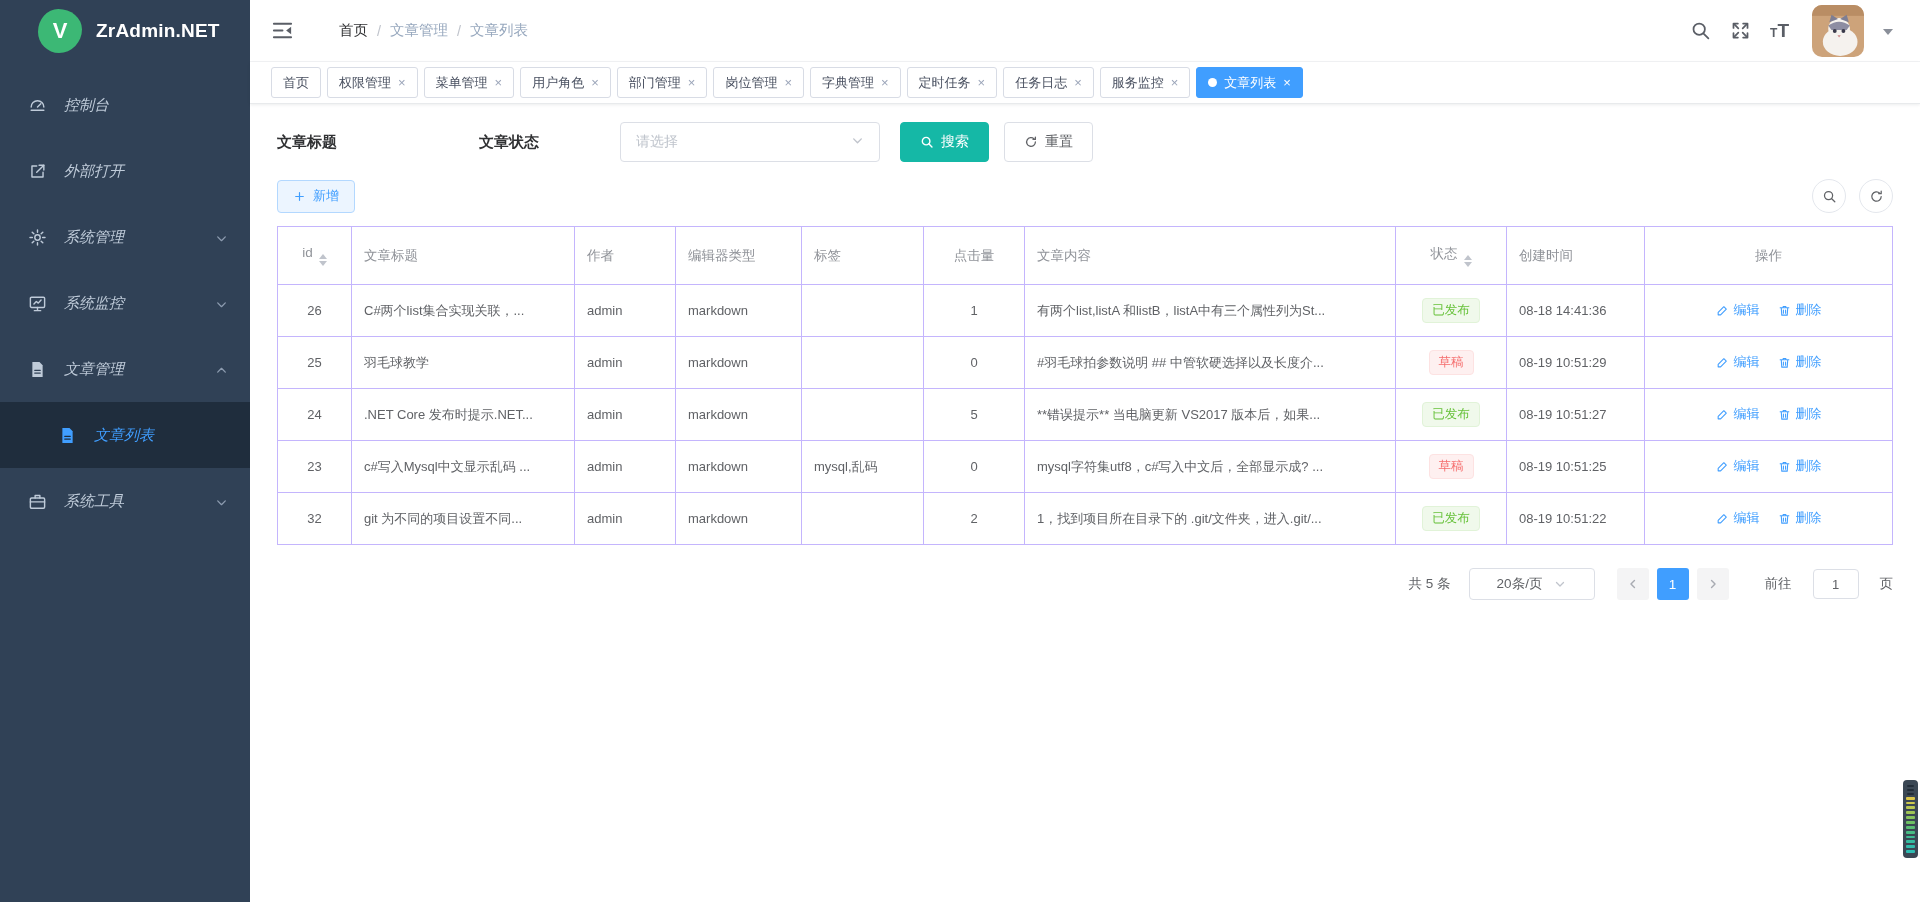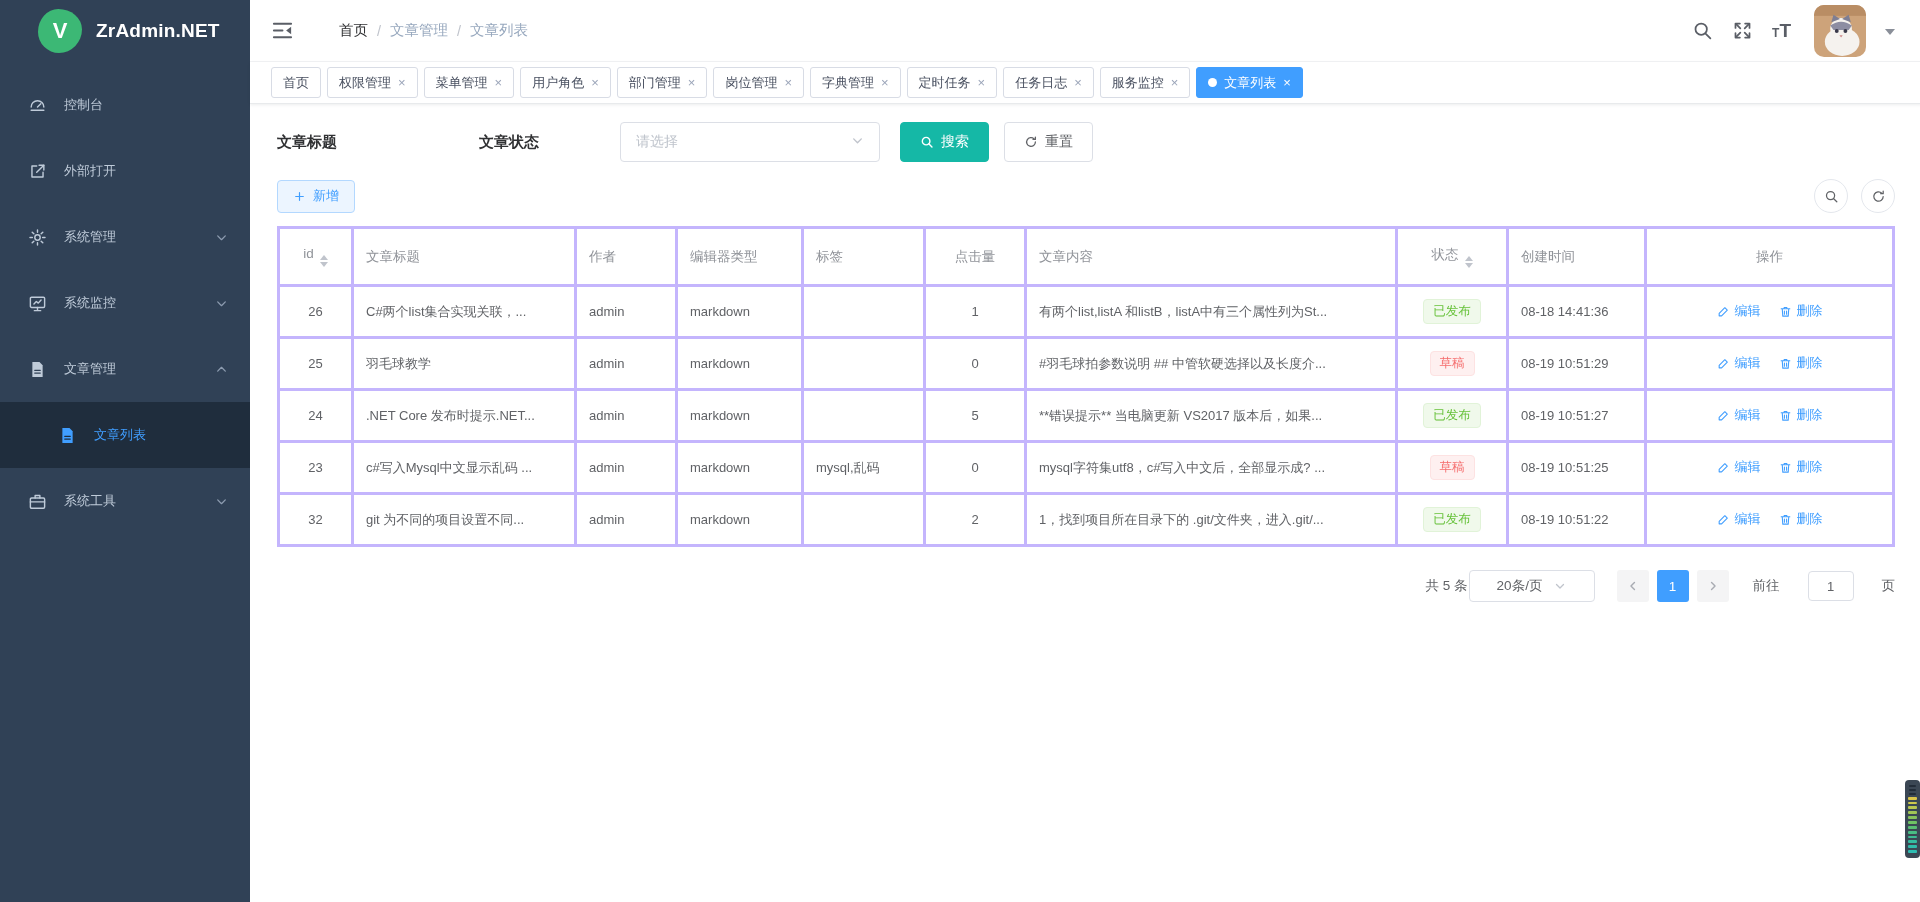--- a/index.html
+++ b/index.html
@@ -9,21 +9,21 @@
 
   
   .sidebar { width:250px; height:100%; background:#304156; flex-shrink:0; }
   .logo-row { height:62px; display:flex; align-items:center; padding-left:38px; gap:14px; }
   .logo-blob { width:44px; height:44px; background:#3cb875; color:#fff;
     border-radius:46% 54% 52% 48% / 52% 46% 54% 48%;
     display:flex; align-items:center; justify-content:center; font-size:22px; font-weight:bold; }
   .logo-text { color:#ffffff; font-size:19px; font-weight:bold; letter-spacing:.2px; }
   .menu { margin-top:10px; }
   .menu-item { height:66px; display:flex; align-items:center; padding:0 22px 0 27px;
-    color:#bfcbd9; font-size:13px; cursor:pointer; }
+    color:#bfcbd9; font-size:15px; cursor:pointer;font-style:italic; }
   .menu-item .mi { width:20px; height:20px; margin-right:17px; flex-shrink:0; display:flex; align-items:center; justify-content:center; }
   .menu-item .mi svg { width:19px; height:19px; }
   .chev { margin-left:auto; width:13px; height:13px; color:#8d9cb0; }
   .chev svg { width:13px; height:13px; }
   .chev.up svg { transform:rotate(180deg); }
   .submenu { background:#1f2d3d; }
   .submenu .menu-item { padding-left:57px; }
   .menu-item.active { color:#409eff; }
 
   
@@ -84,51 +84,51 @@
     gap:7px; cursor:pointer; }
   .btn-add svg { width:13px; height:13px; }
   .toolbar-right { margin-left:auto; display:flex; gap:13px; }
   .circle-btn { width:34px; height:34px; border-radius:50%; border:1px solid #e4e7ed;
     background:#fff; color:#606266; display:flex; align-items:center; justify-content:center; cursor:pointer; }
   .circle-btn svg { width:15px; height:15px; }
 
   
   .table-wrap { margin:13px 27px 0; }
   table { width:100%; border-collapse:collapse; table-layout:fixed; }
-  th, td { border:3px solid #c4b5fd; padding:8px 12px; font-size:13px;
+  th, td { border:1px solid #c4b5fd; padding:8px 12px; font-size:13px;
     white-space:nowrap; overflow:hidden; text-overflow:clip; }
   th { height:58px; color:#909399; font-weight:normal; text-align:left; font-size:13.5px; }
   td { height:52px; color:#606266; }
   .al-c { text-align:center; }
   .sort-carets { display:inline-flex; flex-direction:column; margin-left:6px; vertical-align:-2px; }
   .sort-carets i { display:block; width:0; height:0; border:4px solid transparent; }
   .sort-carets .up { border-bottom:5px solid #c0c4cc; border-top:none; margin-bottom:2px; }
   .sort-carets .down { border-top:5px solid #c0c4cc; border-bottom:none; }
   .badge { display:inline-block; padding:0 9px; height:25px; line-height:23px;
     border-radius:4px; font-size:12.5px; }
   .badge[data-status="success"] { background:#f0f9eb; color:#67c23a; border:1px solid #e1f3d8; }
   .badge[data-status="danger"]  { background:#fef0f0; color:#f56c6c; border:1px solid #fde2e2; }
   .op-link { color:#409eff; display:inline-flex; align-items:center; gap:5px;
     cursor:pointer; margin:0 9px; }
   .op-link svg { width:13px; height:13px; }
 
   
   .pagination { display:flex; align-items:center; justify-content:flex-end;
     margin:23px 27px 0; font-size:13.5px; color:#606266; }
-  .pg-total { margin-right:1px; }
+  .pg-total { margin-right:18px; }
   .size-select { width:126px; height:32px; border:1px solid #dcdfe6; border-radius:4px;
     display:flex; align-items:center; justify-content:center; gap:12px; cursor:pointer; }
   .size-select svg { width:12px; height:12px; color:#c0c4cc; }
   .pg-btn { width:32px; height:32px; border-radius:3px; background:#f4f4f5; color:#a8abb2;
     display:flex; align-items:center; justify-content:center; cursor:pointer; margin-left:8px; }
   .pg-btn svg { width:14px; height:14px; }
   .pg-btn.prev { margin-left:22px; }
   .pg-num { width:32px; height:32px; border-radius:3px; background:#409eff; color:#fff;
     display:flex; align-items:center; justify-content:center; cursor:pointer; margin-left:8px; }
-  .goto { margin-left:24px; display:flex; align-items:center; gap:28px; }
+  .goto { margin-left:36px; display:flex; align-items:center; gap:21px; }
   .goto-input { width:46px; height:30px; border:1px solid #dcdfe6; border-radius:4px;
     text-align:center; font-size:13px; color:#606266; outline:none;
     font-family:"Liberation Sans","DejaVu Sans",sans-serif; }
 
   
   .mini-widget { position:absolute; right:2px; bottom:44px; width:15px; height:78px;
     background:#3b4754; border-radius:4px; padding:5px 2px; display:flex;
     flex-direction:column; gap:2px; cursor:pointer; }
   .mw-line { height:2px; background:#222c38; border-radius:1px; margin:0 2px; }
   .mw-stripe { height:3px; border-radius:1px; margin:0 1px; }

